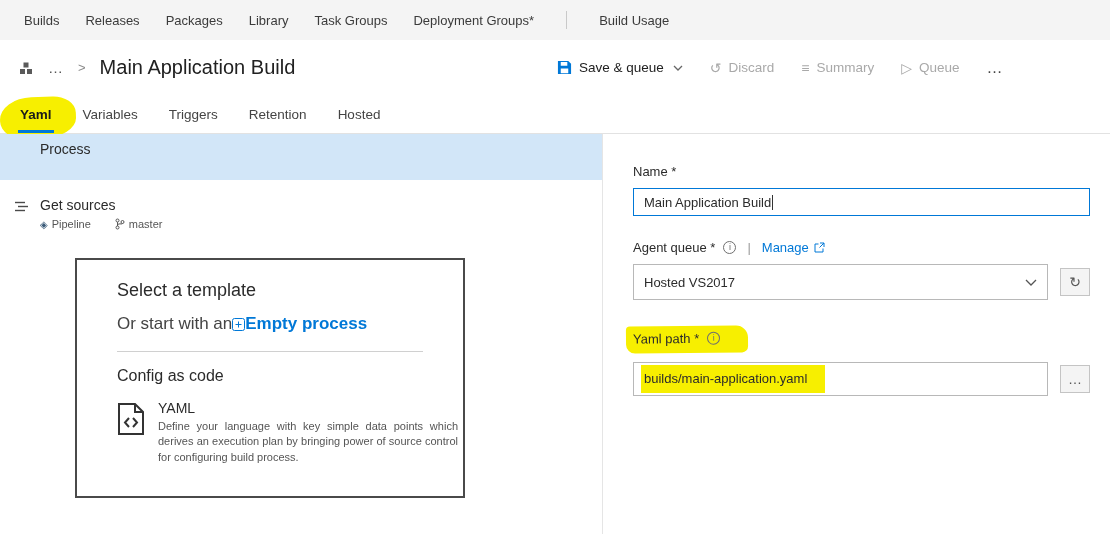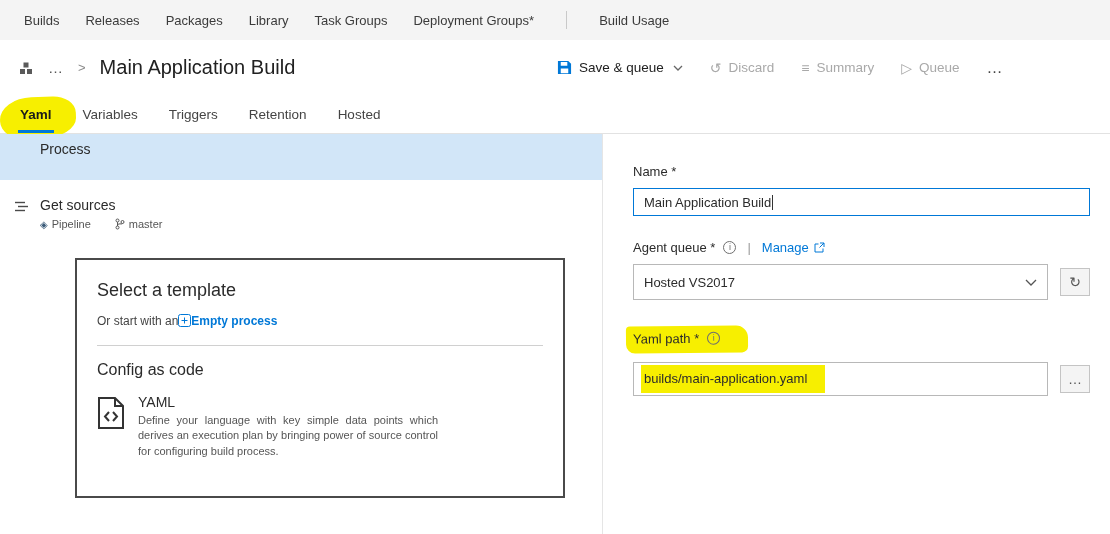--- a/index.html
+++ b/index.html
@@ -47,23 +47,23 @@
   .process-row{height:46px;background:var(--selected-bg);padding:7px 16px 0 40px;cursor:pointer;}
   .process-title{font-size:14px;color:#2b2b2b;}
   .process-sub{font-size:10px;color:#555;margin-top:1px;}
   .get-sources{margin:17px 0 0 14px;display:flex;gap:9px;cursor:pointer;}
   .gs-text-title{font-size:14px;color:#2b2b2b;}
   .gs-meta{display:flex;gap:24px;margin-top:5px;font-size:11px;color:#555;align-items:center;}
   .gs-meta .meta-item{display:flex;align-items:center;gap:4px;}
   .pipeline-glyph{font-size:10px;color:#3a5a78;}
 
   
-  .template-box{position:relative;margin:28px 0 0 75px;width:490px;height:240px;border:2px solid #4a4a4a;padding:20px 20px;background:#fff;}
+  .template-box{position:relative;margin:28px 0 0 75px;width:390px;height:240px;border:2px solid #4a4a4a;padding:20px 40px;background:#fff;}
   .tpl-title{font-size:18px;color:#2b2b2b;margin-bottom:13px;}
-  .tpl-start{display:flex;align-items:flex-start;font-size:12px;color:#444;}
+  .tpl-start{display:flex;align-items:center;font-size:17px;color:#444;}
   .ep-link{color:var(--accent);font-weight:700;text-decoration:none;cursor:pointer;}
   .tpl-divider{border:none;border-top:1px solid #d0d0d0;margin:17px 0 15px;}
   .tpl-heading{font-size:16px;color:#2b2b2b;margin-bottom:15px;}
   .yaml-card{display:flex;gap:13px;cursor:pointer;}
   .yaml-title{font-size:14px;color:#2b2b2b;margin-bottom:3px;}
   .yaml-desc{font-size:11px;color:#555;line-height:1.4;text-align:justify;width:300px;}
 
   
   .fld-label{font-size:13px;color:#2b2b2b;}
   .inputbox{margin-top:9px;height:28px;border:1px solid #b8b8b8;display:flex;align-items:center;padding:0 10px;font-size:13px;color:#2b2b2b;background:#fff;cursor:text;}

